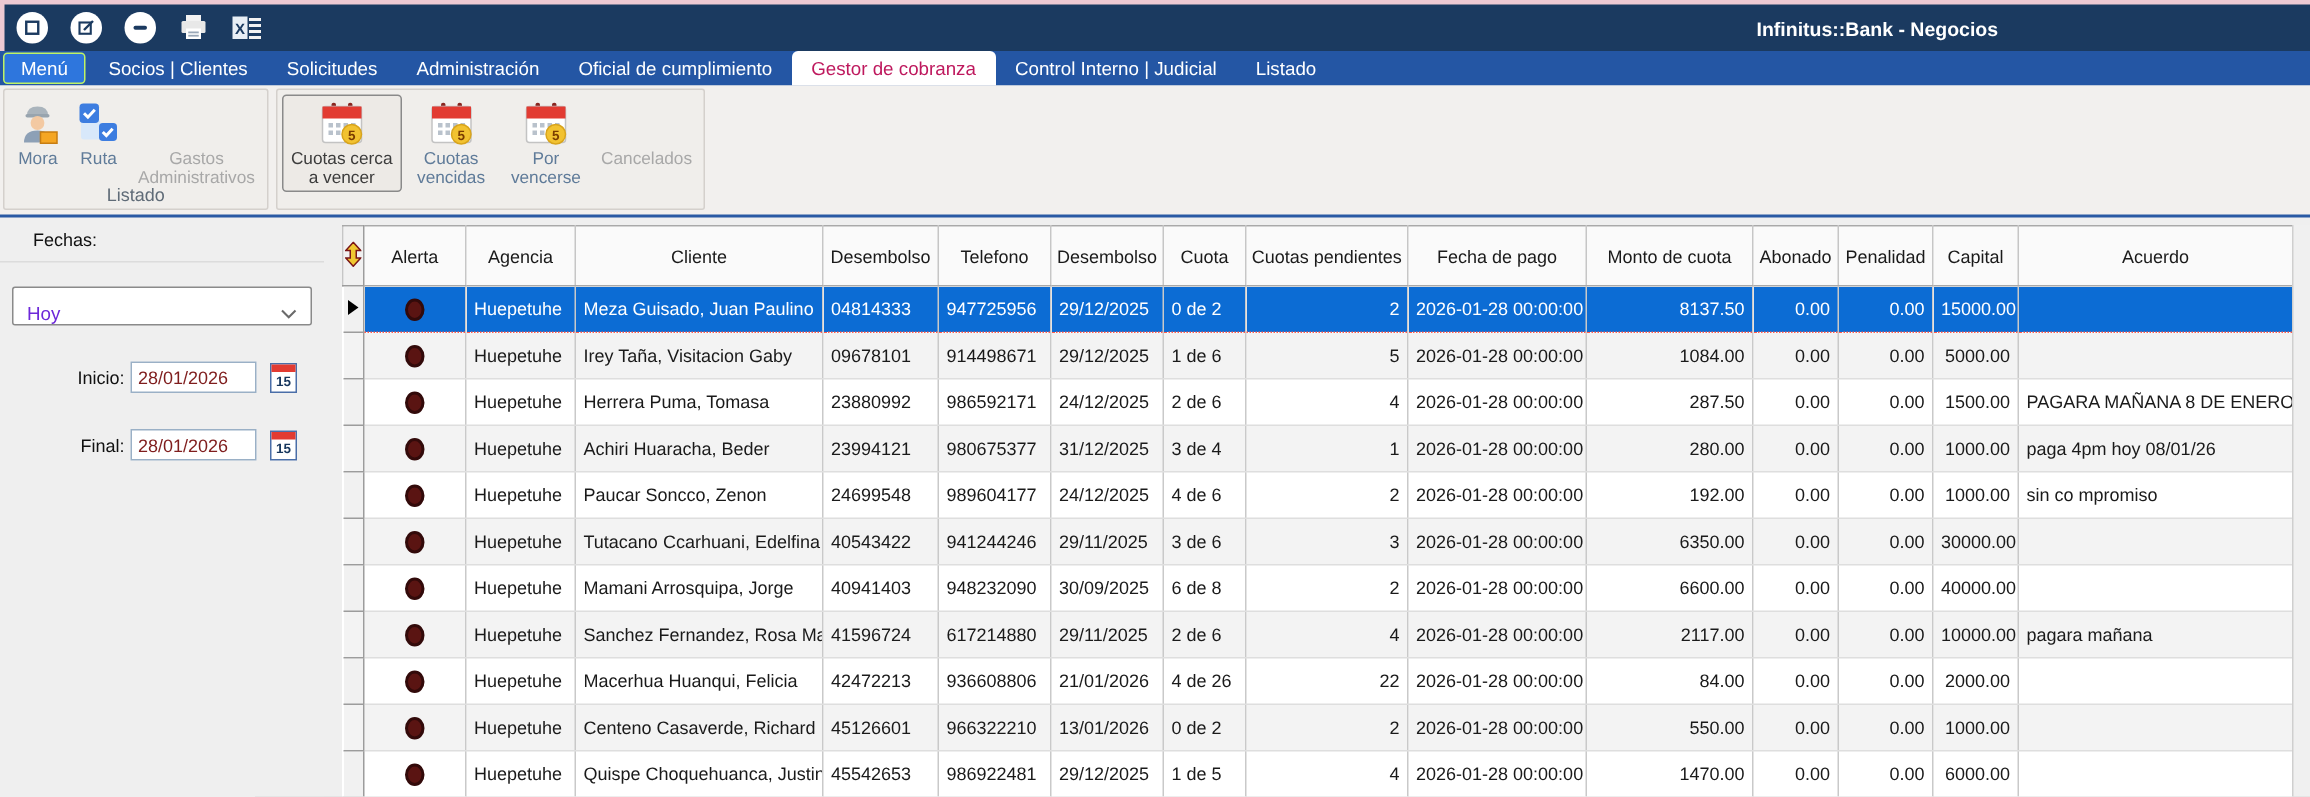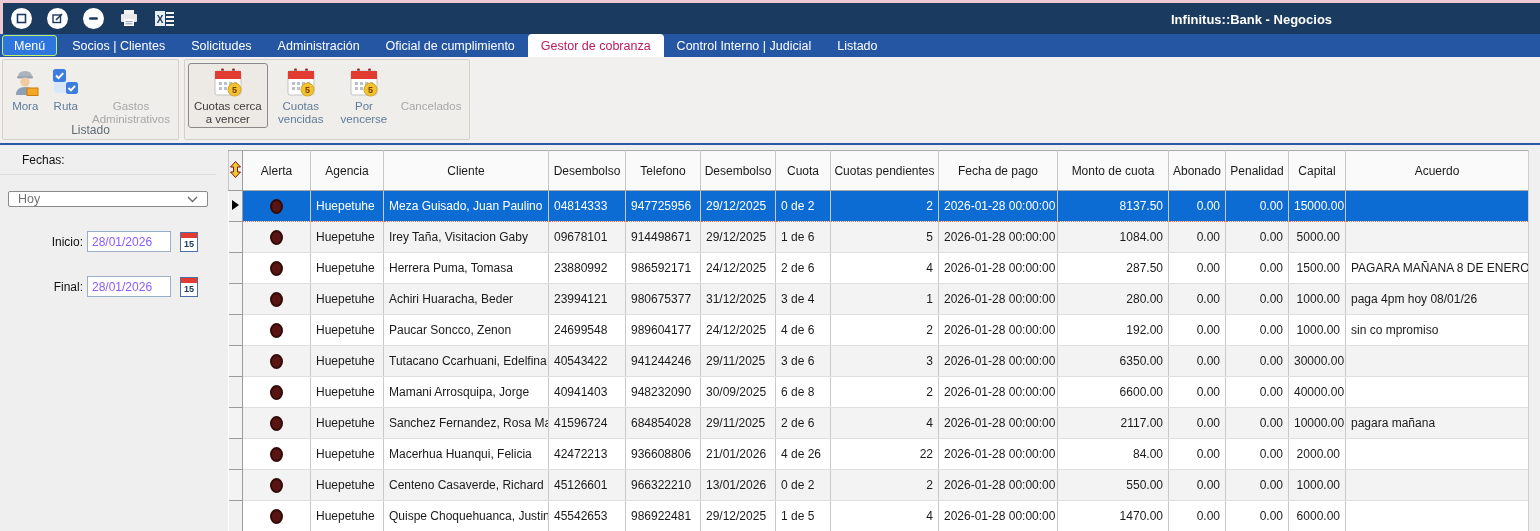--- a/index.html
+++ b/index.html
@@ -39,27 +39,27 @@
   .rbtn { display:flex; flex-direction:column; align-items:center; justify-content:flex-start;
     padding:2px 3px 1px; font-size:11.5px; line-height:13px; text-align:center;
     color:#5f7b99; border:1px solid transparent; border-radius:3px; min-height:62px; }
   .rbtn .icon-slot { height:34px; display:flex; align-items:center; justify-content:center; }
   .rbtn.selected { border:1px solid #8a8a8a; background:#edeae6; color:#3c3c3c; }
   .rbtn.disabled { color:#a8a8a8; }
   
   .sidebar { position:absolute; top:147px; left:0; width:216px; bottom:0; background:#efefef; }
   .sidebar-heading { font-size:12px; color:#111; padding:6px 22px 7px; }
   .sidebar-sep { border-bottom:1px solid #dcdcdc; }
-  .dropdown { margin:16px 8px 0; height:16px; background:#fff; border:1px solid #8a8a8a;
+  .dropdown { margin:16px 8px 0; height:26px; background:#fff; border:1px solid #8a8a8a;
     border-radius:2px; display:flex; align-items:flex-end; justify-content:space-between;
-    padding:0 9px; font-size:12.5px; color:#737373; }
+    padding:0 9px; font-size:12.5px; color:#6d28d9; }
   .field-row { display:flex; align-items:center; margin-top:24px; justify-content:flex-end; padding-right:18px; }
   .field-row label { font-size:12px; color:#111; margin-right:4px; }
   .field-row input { width:84px; height:21px; border:1px solid #9ab0c6; font-size:12px;
-    padding:1px 4px; font-family:"Liberation Sans","DejaVu Sans",sans-serif; color:#8b5cf6; background:#fff; }
+    padding:1px 4px; font-family:"Liberation Sans","DejaVu Sans",sans-serif; color:#7f1d1d; background:#fff; }
   .cal-btn { margin-left:9px; width:18px; height:20px; background:#fff; border:1px solid #4a6ea8;
     position:relative; display:flex; align-items:flex-end; justify-content:center; cursor:pointer; }
   .cal-btn .cal-top { position:absolute; top:0; left:0; right:0; height:5px; background:#e23b32; }
   .cal-btn .cal-day { font-size:9px; font-weight:bold; color:#17375e; line-height:13px; }
   
   .gridwrap { position:absolute; left:228px; top:150px; }
   table.grid { border-collapse:collapse; table-layout:fixed; width:1300px; font-size:12px; color:#1a1a1a;
     background:#fff; }
   table.grid th { height:40px; background:#fafafa; font-weight:normal; text-align:center;
     border:1px solid #c6c6c6; border-top:1px solid #a9a9a9; border-bottom:1px solid #a9a9a9;
@@ -437,21 +437,21 @@
             <td class="al-right">0.00</td>
             <td class="al-right">40000.00</td>
             <td></td>
           </tr>
           <tr class="even">
             <td class="sel-col"></td>
             <td class="al-center"><span class="alert-dot"></span></td>
             <td>Huepetuhe</td>
             <td>Sanchez Fernandez, Rosa Maria</td>
             <td>41596724</td>
-            <td>684854028</td>
+            <td>617214880</td>
             <td>29/11/2025</td>
             <td>2 de 6</td>
             <td class="al-right">4</td>
             <td>2026-01-28 00:00:00</td>
             <td class="al-right">2117.00</td>
             <td class="al-right">0.00</td>
             <td class="al-right">0.00</td>
             <td class="al-right">10000.00</td>
             <td>pagara mañana</td>
           </tr>

